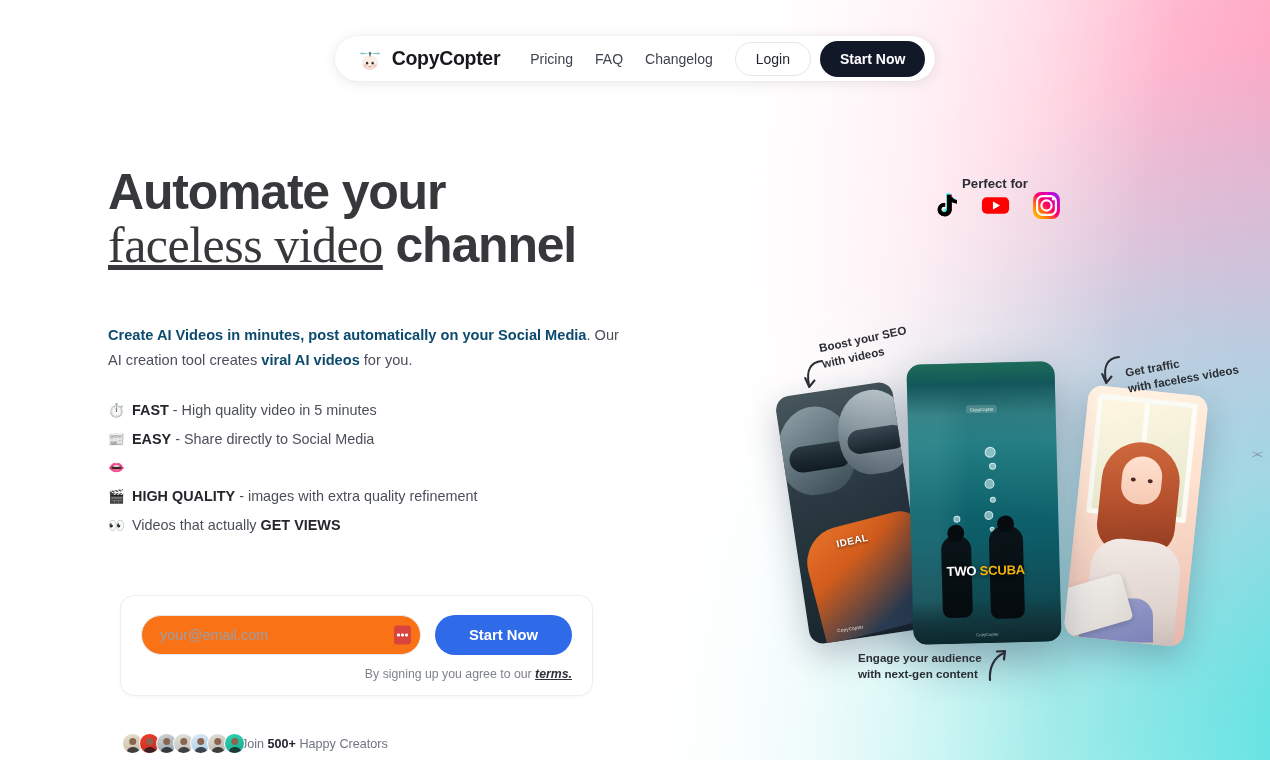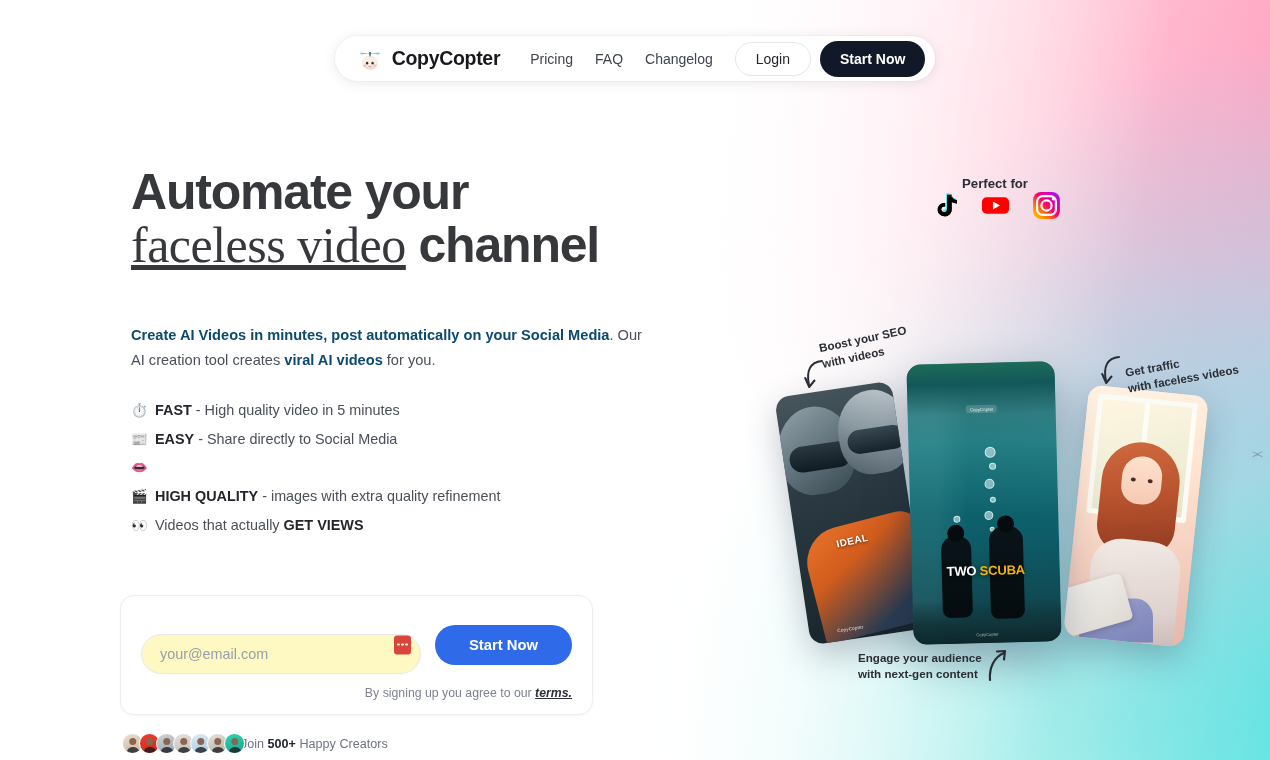--- a/index.html
+++ b/index.html
@@ -120,21 +120,21 @@
     height: 36px;
     line-height: 36px;
     cursor: pointer;
     font-family: inherit;
     white-space: nowrap;
   }
 
   
   .hero-left {
     position: absolute;
-    left: 131px;
+    left: 108px;
     top: 166px;
     width: 560px;
     z-index: 20;
   }
   h1.headline {
     font-size: 50px;
     line-height: 1.06;
     letter-spacing: -1.2px;
     color: #36383c;
     font-weight: bold;
@@ -205,22 +205,21 @@
   .email-input {
     width: 100%;
     height: 40px;
     border: 1px solid #e7e8ee;
     border-radius: 999px;
     padding: 0 40px 0 18px;
     font-size: 14.4px;
     color: #3c3f48;
     font-family: inherit;
     outline: none;
-    background: #fef9c3;
-    margin-top: 19px;
+    background: #f97316;
   }
   .email-input::placeholder { color: #9a9ea9; }
   .pw-icon {
     position: absolute;
     right: 10px;
     top: 50%;
     transform: translateY(-50%);
     width: 17px;
     height: 19px;
     background: #d9453c;

